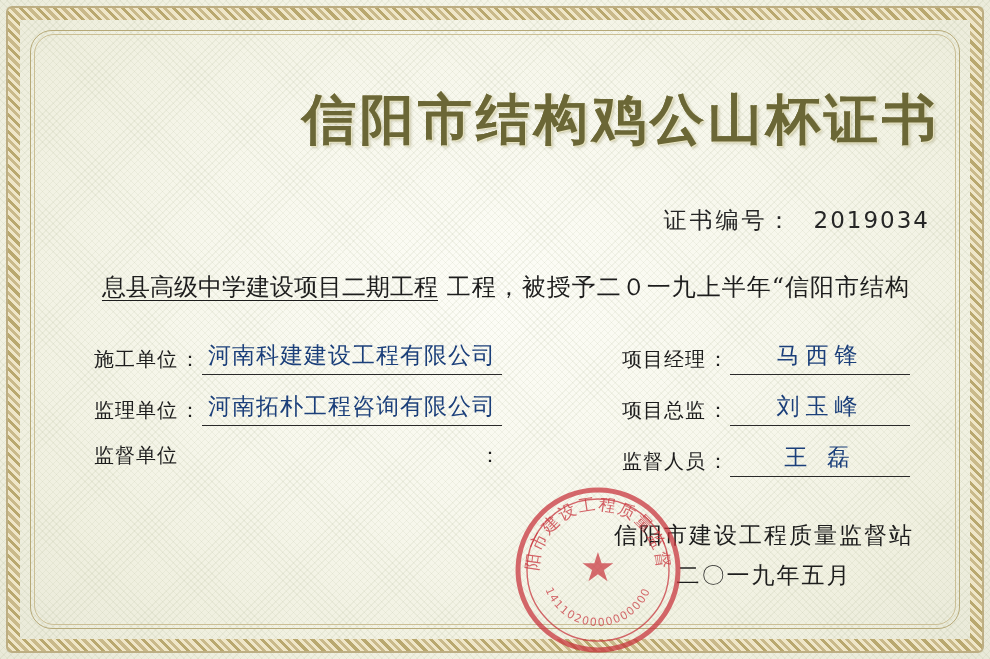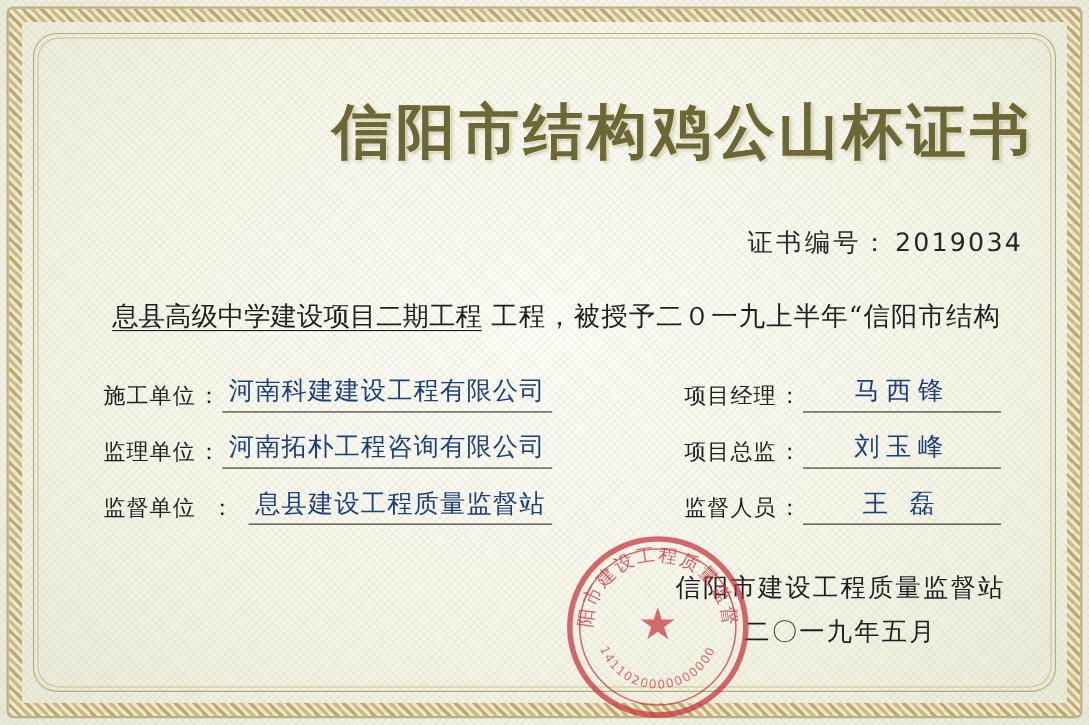--- a/index.html
+++ b/index.html
@@ -93,21 +93,21 @@
   .cert-no-row {
     margin-top: 48px;
     text-align: right;
     padding-right: 10px;
     font-size: 23px;
     color: #262626;
     letter-spacing: 1px;
   }
   .cert-no-label { letter-spacing: 3px; }
   .cert-no-value {
-    margin-left: 4px;
+    margin-left: 20px;
     font-family: "DejaVu Sans", "Liberation Sans", sans-serif;
     letter-spacing: 2px;
   }
 
   .body-text {
     margin-top: 28px;
     font-size: 24px;
     line-height: 46px;
     color: #1d1d1d;
     letter-spacing: 1px;
@@ -220,21 +220,20 @@
           <span class="field-value">河南科建建设工程有限公司</span>
         </div>
         <div class="field-row">
           <span class="field-label">监理单位</span>
           <span class="field-colon">：</span>
           <span class="field-value">河南拓朴工程咨询有限公司</span>
         </div>
         <div class="field-row">
           <span class="field-label">监督单位</span>
           <span class="field-colon">：</span>
-          <span class="field-value">息县建设工程质量监督站</span>
         </div>
       </div>
 
       <div class="fields-col right">
         <div class="field-row">
           <span class="field-label">项目经理</span>
           <span class="field-colon">：</span>
           <span class="field-value">马西锋</span>
         </div>
         <div class="field-row">

